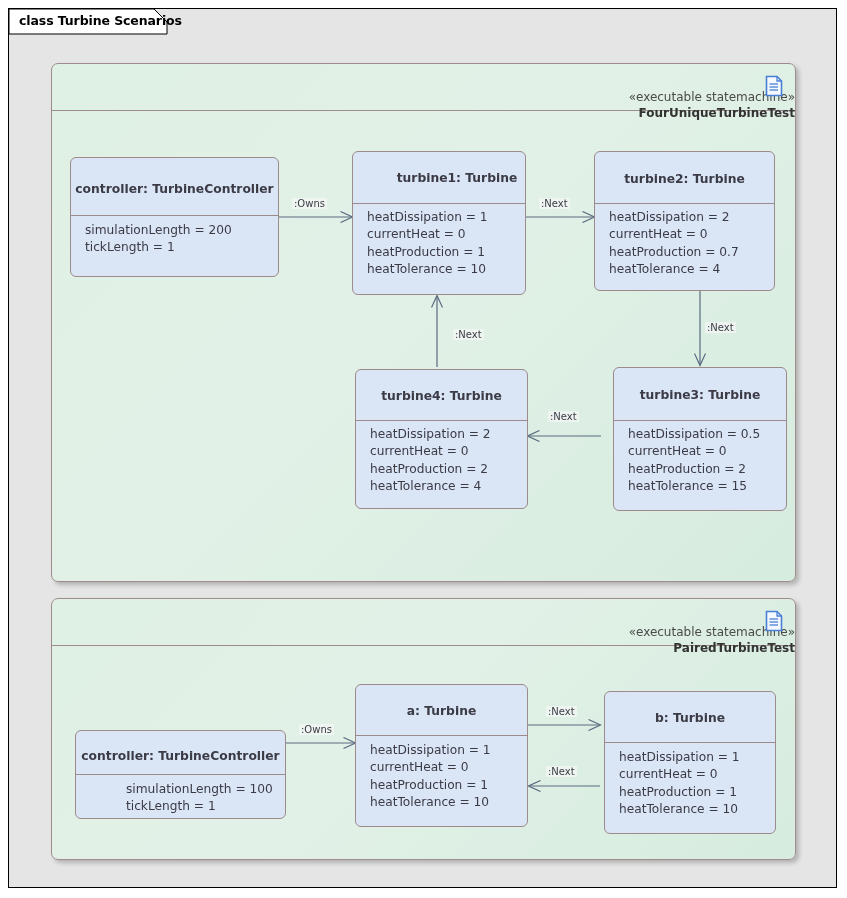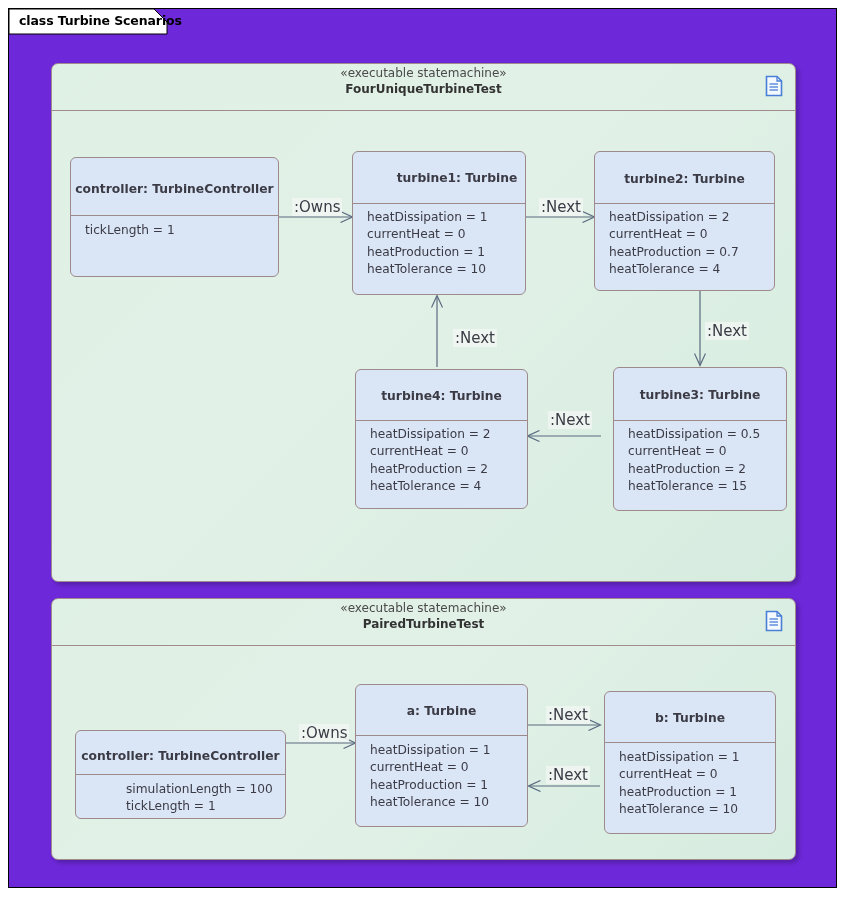--- a/index.html
+++ b/index.html
@@ -15,21 +15,21 @@
   }
 
   
   #diagram-frame {
     position: absolute;
     left: 8px;
     top: 8px;
     width: 829px;
     height: 880px;
     border: 1px solid #000000;
-    background: #6d28d9;
+    background: #e5e5e5;
     box-sizing: border-box;
   }
   #frame-tab {
     position: absolute;
     left: 0px;
     top: 0px;
     height: 24px;
     background: #ffffff;
   }
   #frame-tab .tab-shape {
@@ -56,22 +56,22 @@
     border-radius: 7px;
     background: linear-gradient(135deg, #dff0e4 0%, #e2f1e7 45%, #d6ecdf 100%);
     box-shadow: 3px 3px 4px rgba(0,0,0,0.22);
   }
   .sm-header {
     position: absolute;
     left: 0; top: 0; right: 0;
     height: 47px;
     border-bottom: 1px solid #a08c8c;
     box-sizing: border-box;
-    text-align: center;
-    padding-top: 2px;
+    text-align: right;
+    padding-top: 26px;
   }
   .sm-stereotype {
     font-size: 12px;
     color: #4a4a4a;
     line-height: 15px;
     display: block;
   }
   .sm-name {
     font-size: 12px;
     font-weight: bold;
@@ -127,21 +127,21 @@
   
   .conn-svg {
     position: absolute;
     left: 0;
     top: 0;
     pointer-events: none;
     overflow: visible;
   }
   .conn-label {
     position: absolute;
-    font-size: 15px;
+    font-size: 10px;
     color: #3b3b45;
     background: rgba(240,246,242,0.88);
     padding: 0 2px;
     white-space: nowrap;
   }
 </style>
 </head>
 <body>
 
 <div id="diagram-frame">
@@ -189,20 +189,21 @@
     <div class="conn-label" style="left:240px; top:134px;">:Owns</div>
     <div class="conn-label" style="left:487px; top:134px;">:Next</div>
     <div class="conn-label" style="left:653px; top:258px;">:Next</div>
     <div class="conn-label" style="left:496px; top:347px;">:Next</div>
     <div class="conn-label" style="left:401px; top:265px;">:Next</div>
 
     <div class="obj-box" style="left:18px; top:93px; width:209px; height:120px;">
       <span class="obj-title" style="top:24px;">controller: TurbineController</span>
       <div class="obj-divider" style="top:57px;"></div>
       <div class="obj-attrs" style="top:64px;">
+        <div>simulationLength = 200</div>
         <div>tickLength = 1</div>
       </div>
     </div>
 
     <div class="obj-box" style="left:300px; top:87px; width:174px; height:144px;">
       <span class="obj-title" style="top:19px;padding-left:36px;">turbine1: Turbine</span>
       <div class="obj-divider" style="top:51px;"></div>
       <div class="obj-attrs" style="top:57px;">
         <div>heatDissipation = 1</div>
         <div>currentHeat = 0</div>

